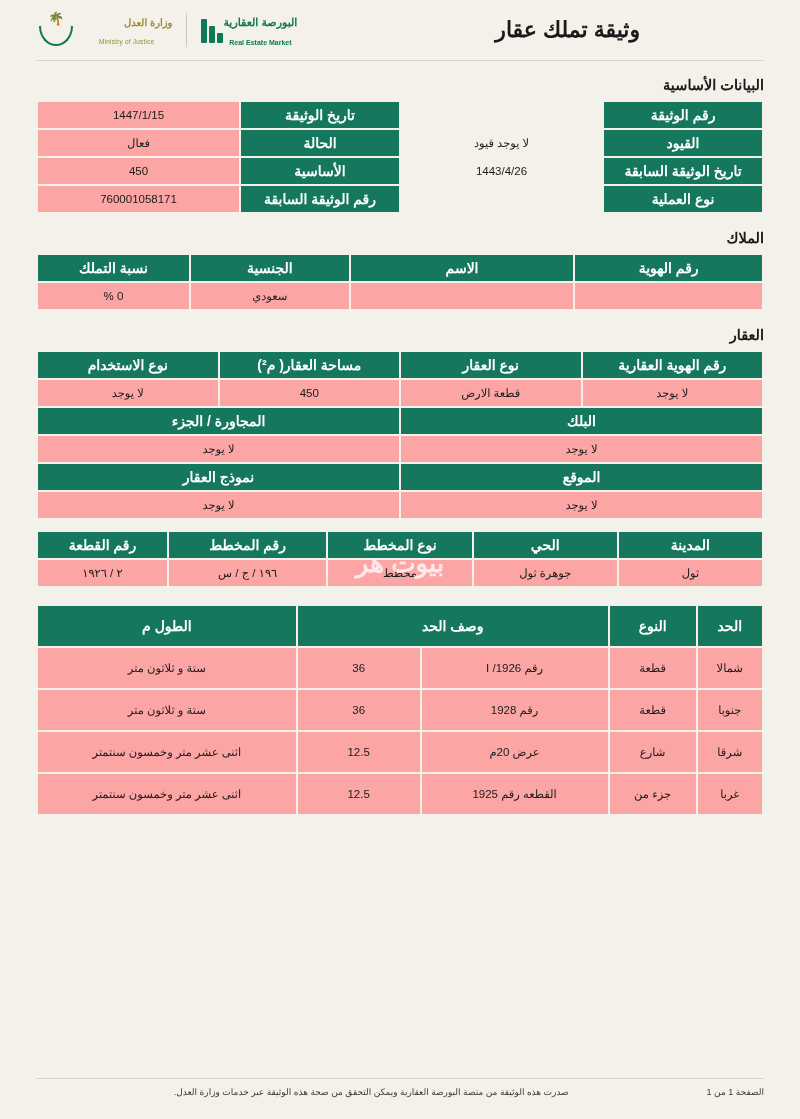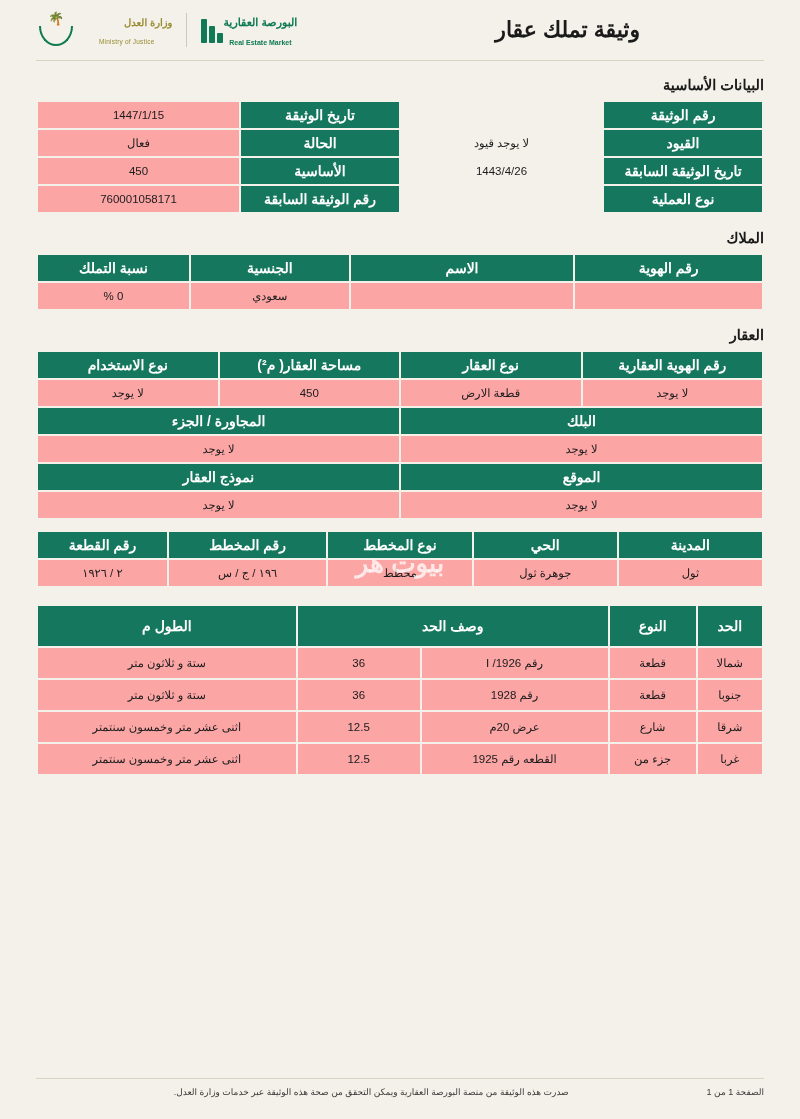--- a/index.html
+++ b/index.html
@@ -162,21 +162,21 @@
   .cell {
     background: #fca5a5;
     color: #1b1b1b;
   }
   .blank {
     background: transparent;
   }
   .mb16 { margin-bottom: 16px; }
   .mb10 { margin-bottom: 10px; }
   
-  .borders td { height: 30px; }
+  .borders td { height: 40px; }
   .borders .hd { height: 40px; }
   
   .watermark {
     position: absolute;
     left: 0; right: 0;
     top: 548px;
     text-align: center;
     font-size: 26px;
     font-weight: bold;
     color: rgba(255,255,255,0.75);

